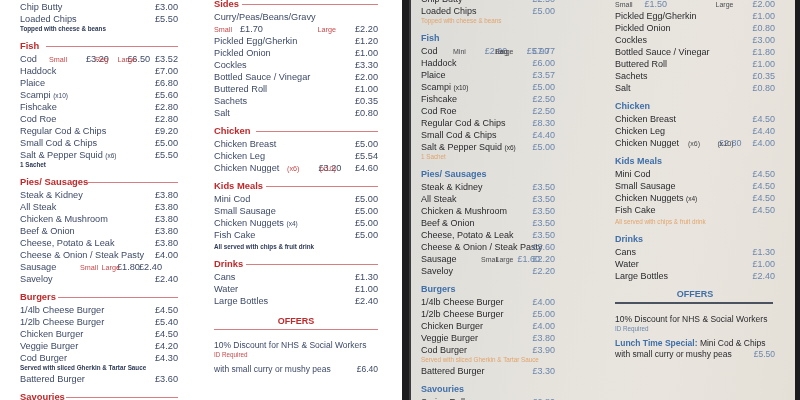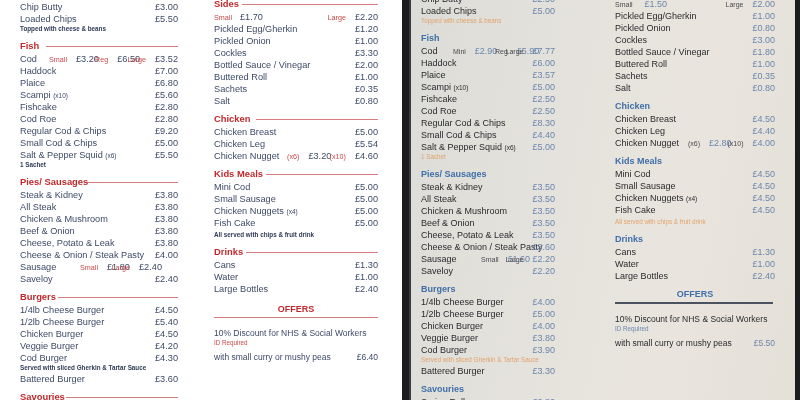--- a/index.html
+++ b/index.html
@@ -9,21 +9,21 @@
   
   .left-panel { position: absolute; left: 0; top: 0; width: 402px; height: 400px; background: #ffffff; overflow: hidden; }
   .col { position: absolute; top: 0; }
   .left-panel .col-a { left: 20px; width: 158px; }
   .left-panel .col-b { left: 214px; width: 164px; }
 
   .row { position: relative; height: 12px; line-height: 12px; font-size: 9.2px; color: #3d4a66; white-space: nowrap; }
   .row .name { position: absolute; left: 0; }
   .row .price { position: absolute; right: 0; }
   .row .opt { position: absolute; }
-  .row .opt .lbl { font-size: 7.2px; color: #c9494a; margin-right: 9px; }
+  .row .opt .lbl { font-size: 7.2px; color: #c9494a; margin-right: 19px; }
   .row small.tag { font-size: 6.5px; }
   .note { height: 9px; line-height: 8px; font-size: 6.3px; font-weight: bold; color: #2e3a55; white-space: nowrap; }
   .note.red { color: #c9494a; font-weight: normal; }
 
   .sec { position: relative; height: 14px; margin-top: 5px; line-height: 14px; font-size: 9.4px; font-weight: bold; color: #c0292b; white-space: nowrap; }
   .sec .rule { position: absolute; right: 0; top: 7px; height: 1px; background: #d77f80; }
 
   .offers-title { text-align: center; font-size: 9px; font-weight: bold; color: #c0292b; height: 14px; line-height: 14px; margin-top: 7px; }
   .offers-rule { height: 1px; background: #d77f80; margin: 1px 0 10px 0; }
   .offer-line { font-size: 8.5px; color: #3d4a66; line-height: 11px; white-space: nowrap; position: relative; }
@@ -168,20 +168,23 @@
         <span class="price">£3.60</span>
       </div>
 
     <div class="sec"><span>Savouries</span><span class="rule" style="width:112px"></span></div>
 
   </div>
 
   <div class="col col-b" style="top:-3px;">
     <div class="sec" style="margin-top:0"><span>Sides</span><span class="rule" style="width:136px"></span></div>
     <div class="row">
+        <span class="name">Curry/Peas/Beans/Gravy</span>
+      </div>
+    <div class="row">
       <span class="opt" style="left:0"><span class="lbl" style="margin-right:8px">Small</span><span>£1.70</span></span>
       <span class="opt" style="right:0"><span class="lbl">Large</span><span>£2.20</span></span>
     </div>
     <div class="row">
         <span class="name">Pickled Egg/Gherkin</span>
         <span class="price">£1.20</span>
       </div>
     <div class="row">
         <span class="name">Pickled Onion</span>
         <span class="price">£1.00</span>
@@ -467,15 +470,16 @@
       </div>
     <div class="row">
         <span class="name">Large Bottles</span>
         <span class="price">£2.40</span>
       </div>
 
     <div class="offers-title" style="margin-top:5px">OFFERS</div>
     <div class="offers-rule" style="width:158px"></div>
     <div class="offer-line">10% Discount for NHS &amp; Social Workers</div>
     <div class="note blue" style="margin-bottom:4px">ID Required</div>
+    <div class="offer-line"><b>Lunch Time Special:</b><span> Mini Cod &amp; Chips</span></div>
     <div class="offer-line"><span>with small curry or mushy peas</span><span class="price" style="position:absolute;right:0">£5.50</span></div>
   </div>
 </div>
 
 </body></html>

